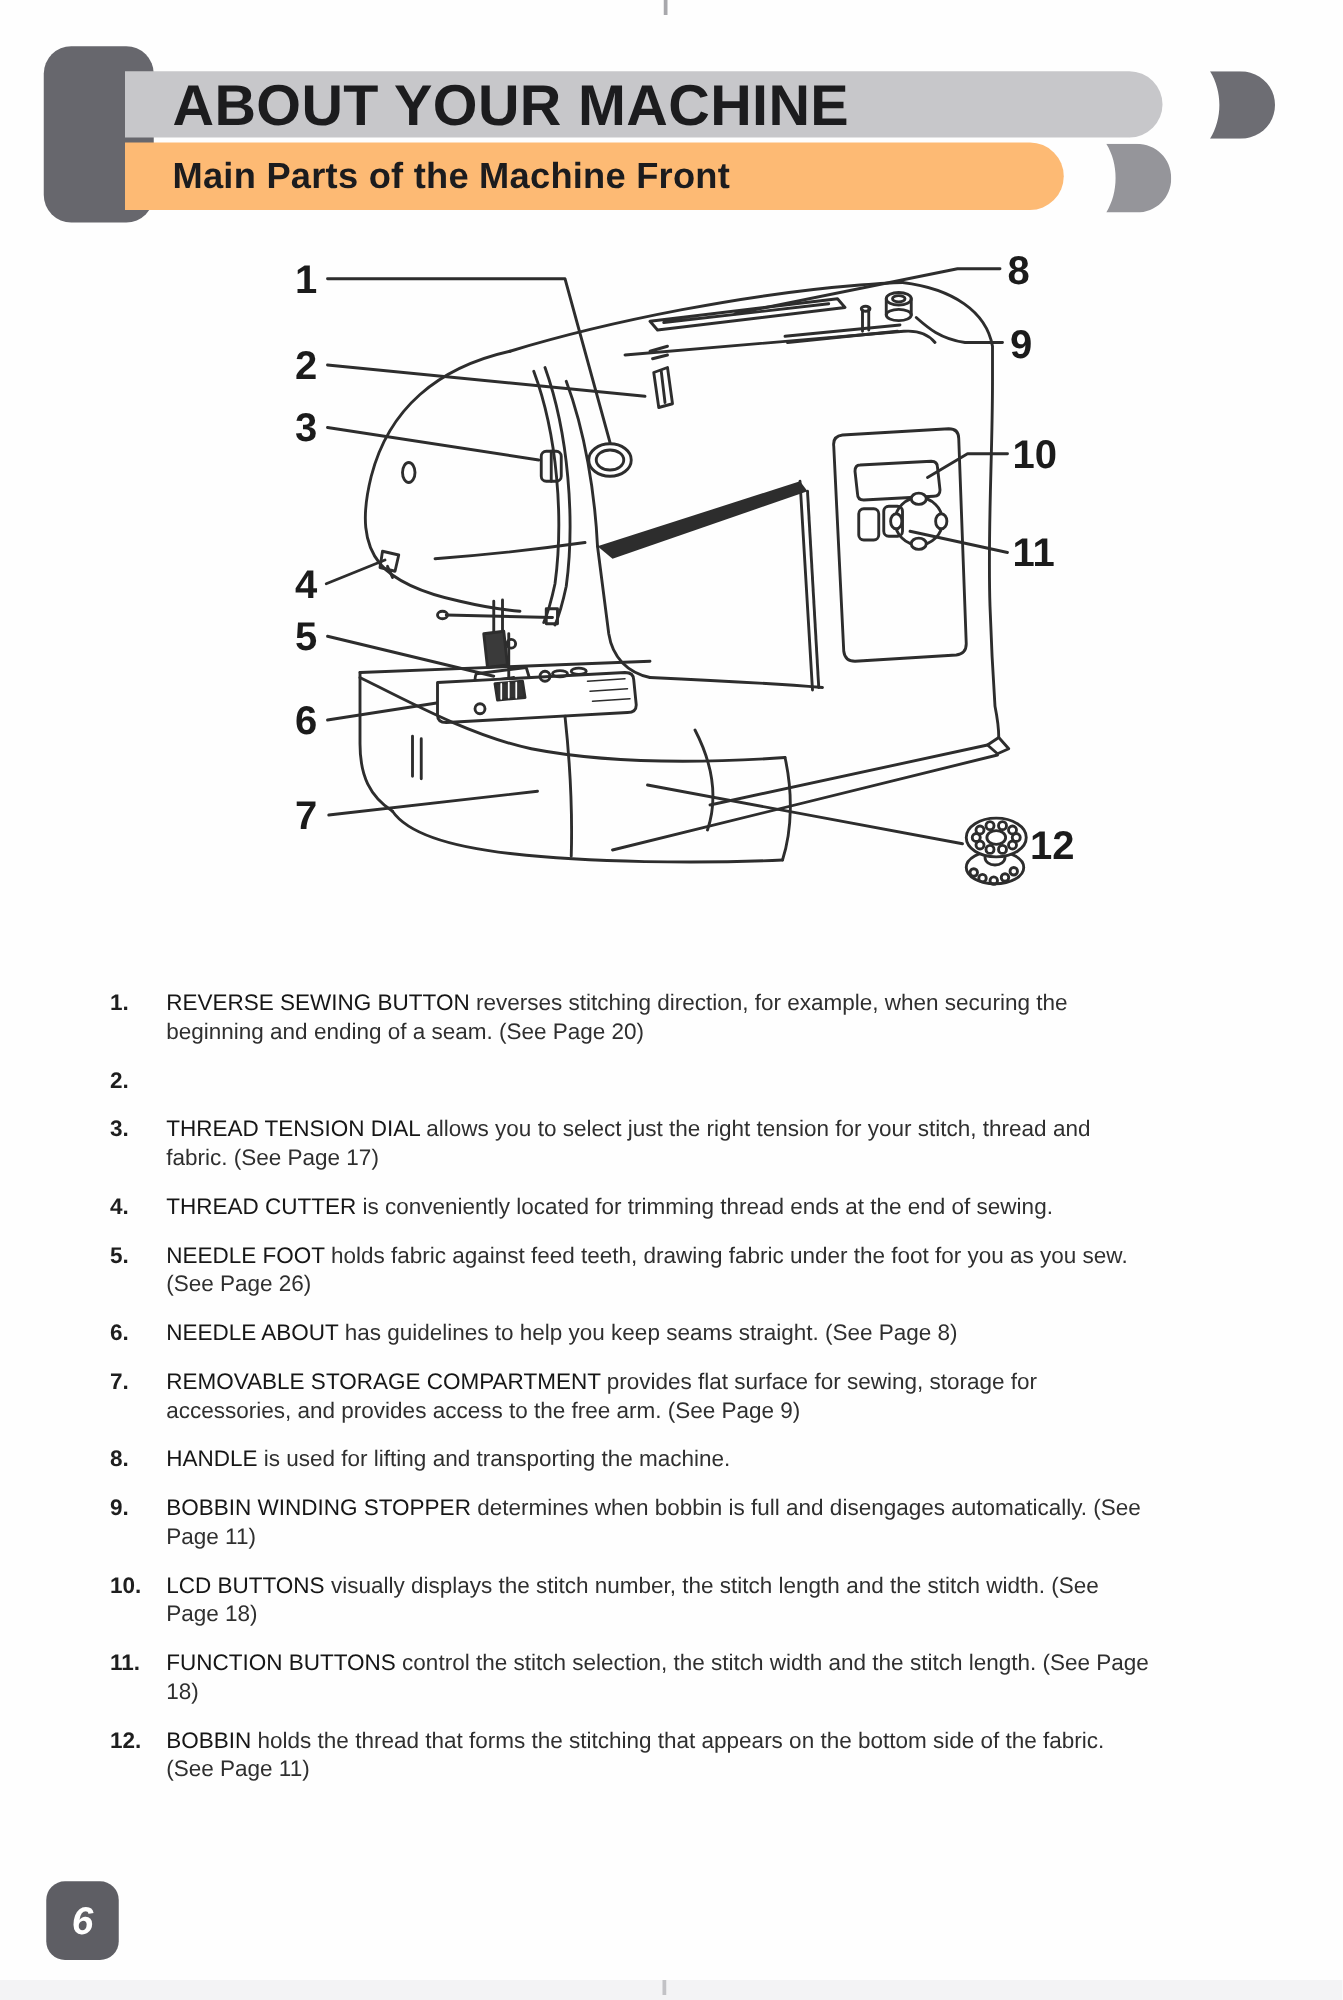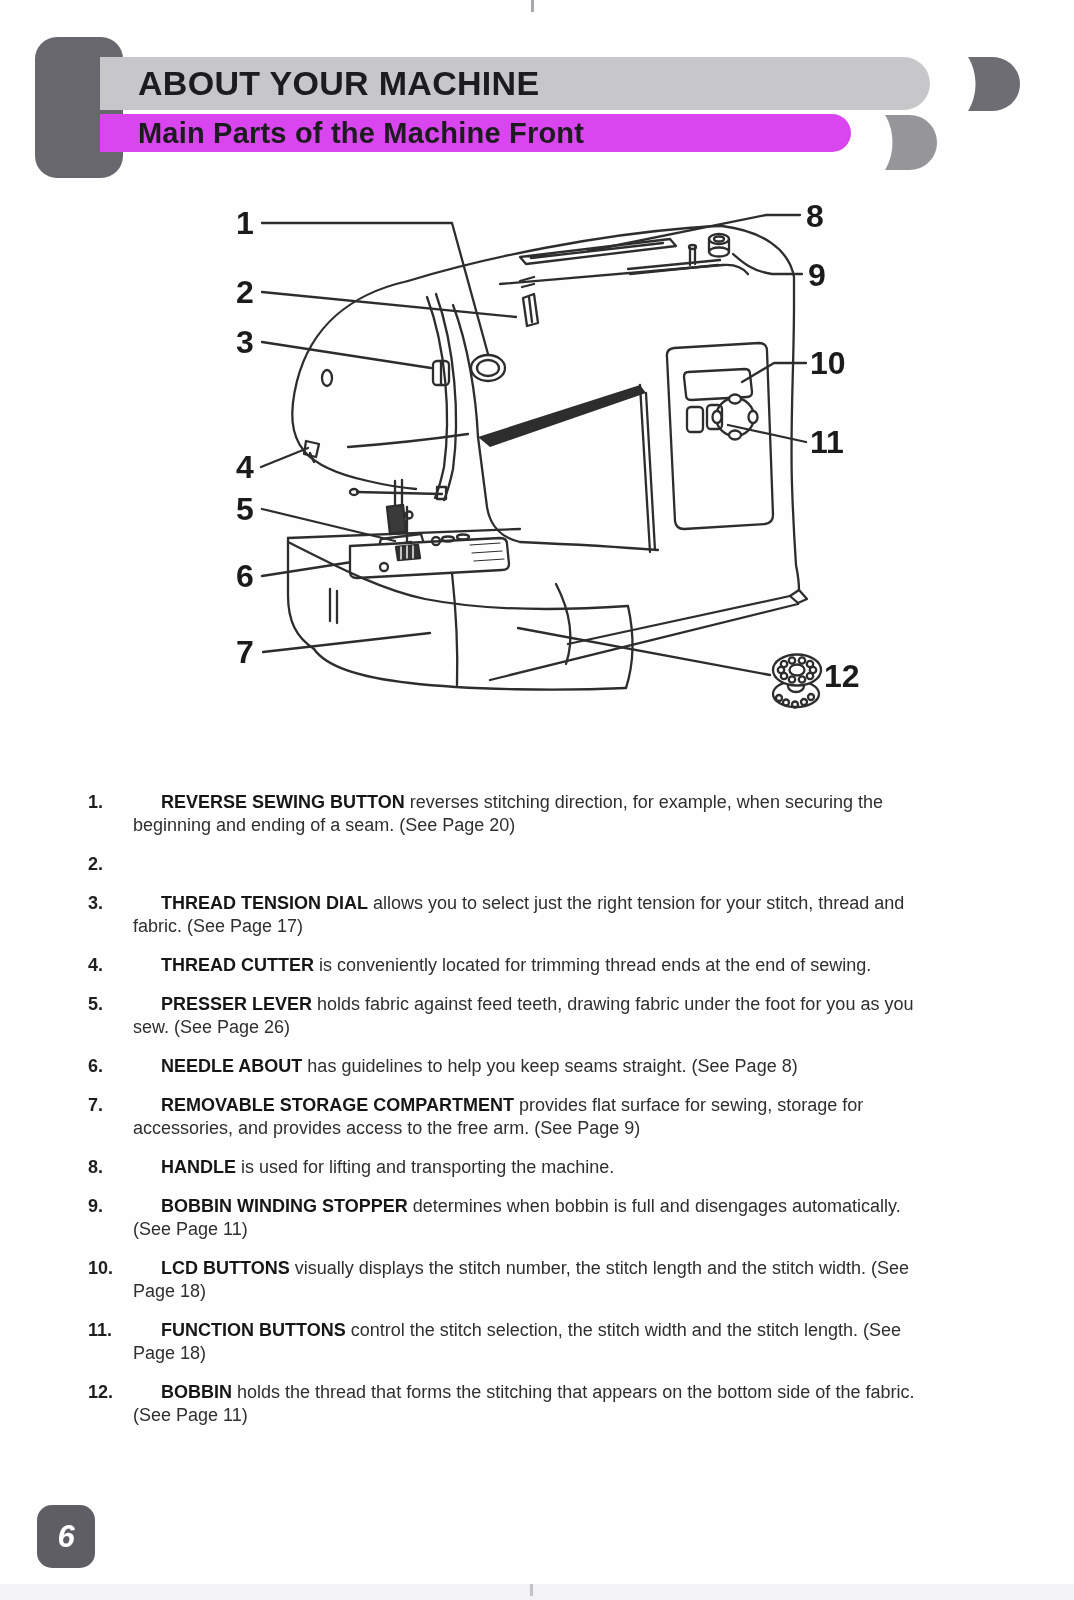--- a/index.html
+++ b/index.html
@@ -9,34 +9,34 @@
   }
   .abs{position:absolute;}
   
   .crop-top{left:531px;top:0;width:3px;height:12px;background:#a8a8ac;}
   .bottom-band{left:0;top:1584px;width:1074px;height:16px;background:#f3f3f5;}
   .crop-bottom{left:530px;top:1584px;width:3px;height:12px;background:#c2c2c6;}
   
   .side-tab{left:35px;top:37px;width:88px;height:141px;background:#67676d;border-radius:22px;}
   .banner1{left:100px;top:57px;width:830px;height:53px;background:#c7c7ca;
     border-radius:0 27px 27px 0;display:flex;align-items:center;}
-  .banner1 h1{margin:0 0 0 38px;font-size:34px;font-weight:bold;color:#1c1c1e;letter-spacing:.3px;}
-  .banner2{left:100px;top:114px;width:751px;height:38px;background:#d946ef;
+  .banner1 h1{margin:0 0 0 38px;font-size:46px;font-weight:bold;color:#1c1c1e;letter-spacing:.3px;}
+  .banner2{left:100px;top:114px;width:751px;height:54px;background:#fdba74;
     border-radius:0 27px 27px 0;display:flex;align-items:center;}
   .banner2 h2{margin:0 0 0 38px;font-size:29px;font-weight:bold;color:#1c1c1e;letter-spacing:.2px;}
   .swoosh1{left:962px;top:57px;}
   .swoosh2{left:879px;top:115px;}
   
   .diagram{left:0;top:185px;}
   
   .parts{left:88px;top:791px;width:880px;color:#2f2f2f;font-size:18px;line-height:23px;}
   .part{display:flex;margin-bottom:16px;}
   .part .num{flex:none;width:45px;font-weight:bold;color:#1e1e1e;}
   .part .body{width:790px;}
-  .part .name{font-weight:bold;color:#161616;margin-left:28px;}
+  .part .name{font-weight:normal;color:#161616;}
   
   .badge{left:37px;top:1505px;width:58px;height:63px;background:#5e5e64;border-radius:15px;
     display:flex;align-items:center;justify-content:center;}
   .badge span{color:#fff;font-size:31px;font-weight:bold;font-style:italic;}
 </style>
 </head>
 <body>
 
 <div class="abs crop-top"></div>
 
@@ -204,21 +204,21 @@
   <div class="part">
     <span class="num">3.</span>
     <span class="body"><span class="name">THREAD TENSION DIAL</span> <span class="desc">allows you to select just the right tension for your stitch, thread and fabric. (See Page 17)</span></span>
   </div>
   <div class="part">
     <span class="num">4.</span>
     <span class="body"><span class="name">THREAD CUTTER</span> <span class="desc">is conveniently located for trimming thread ends at the end of sewing.</span></span>
   </div>
   <div class="part">
     <span class="num">5.</span>
-    <span class="body"><span class="name">PRESSER LEVER</span> <span class="desc">holds fabric against feed teeth, drawing fabric under the foot for you as you sew. (See Page 26)</span></span>
+    <span class="body"><span class="name">NEEDLE FOOT</span> <span class="desc">holds fabric against feed teeth, drawing fabric under the foot for you as you sew. (See Page 26)</span></span>
   </div>
   <div class="part">
     <span class="num">6.</span>
     <span class="body"><span class="name">NEEDLE ABOUT</span> <span class="desc">has guidelines to help you keep seams straight. (See Page 8)</span></span>
   </div>
   <div class="part">
     <span class="num">7.</span>
     <span class="body"><span class="name">REMOVABLE STORAGE COMPARTMENT</span> <span class="desc">provides flat surface for sewing, storage for accessories, and provides access to the free arm. (See Page 9)</span></span>
   </div>
   <div class="part">

